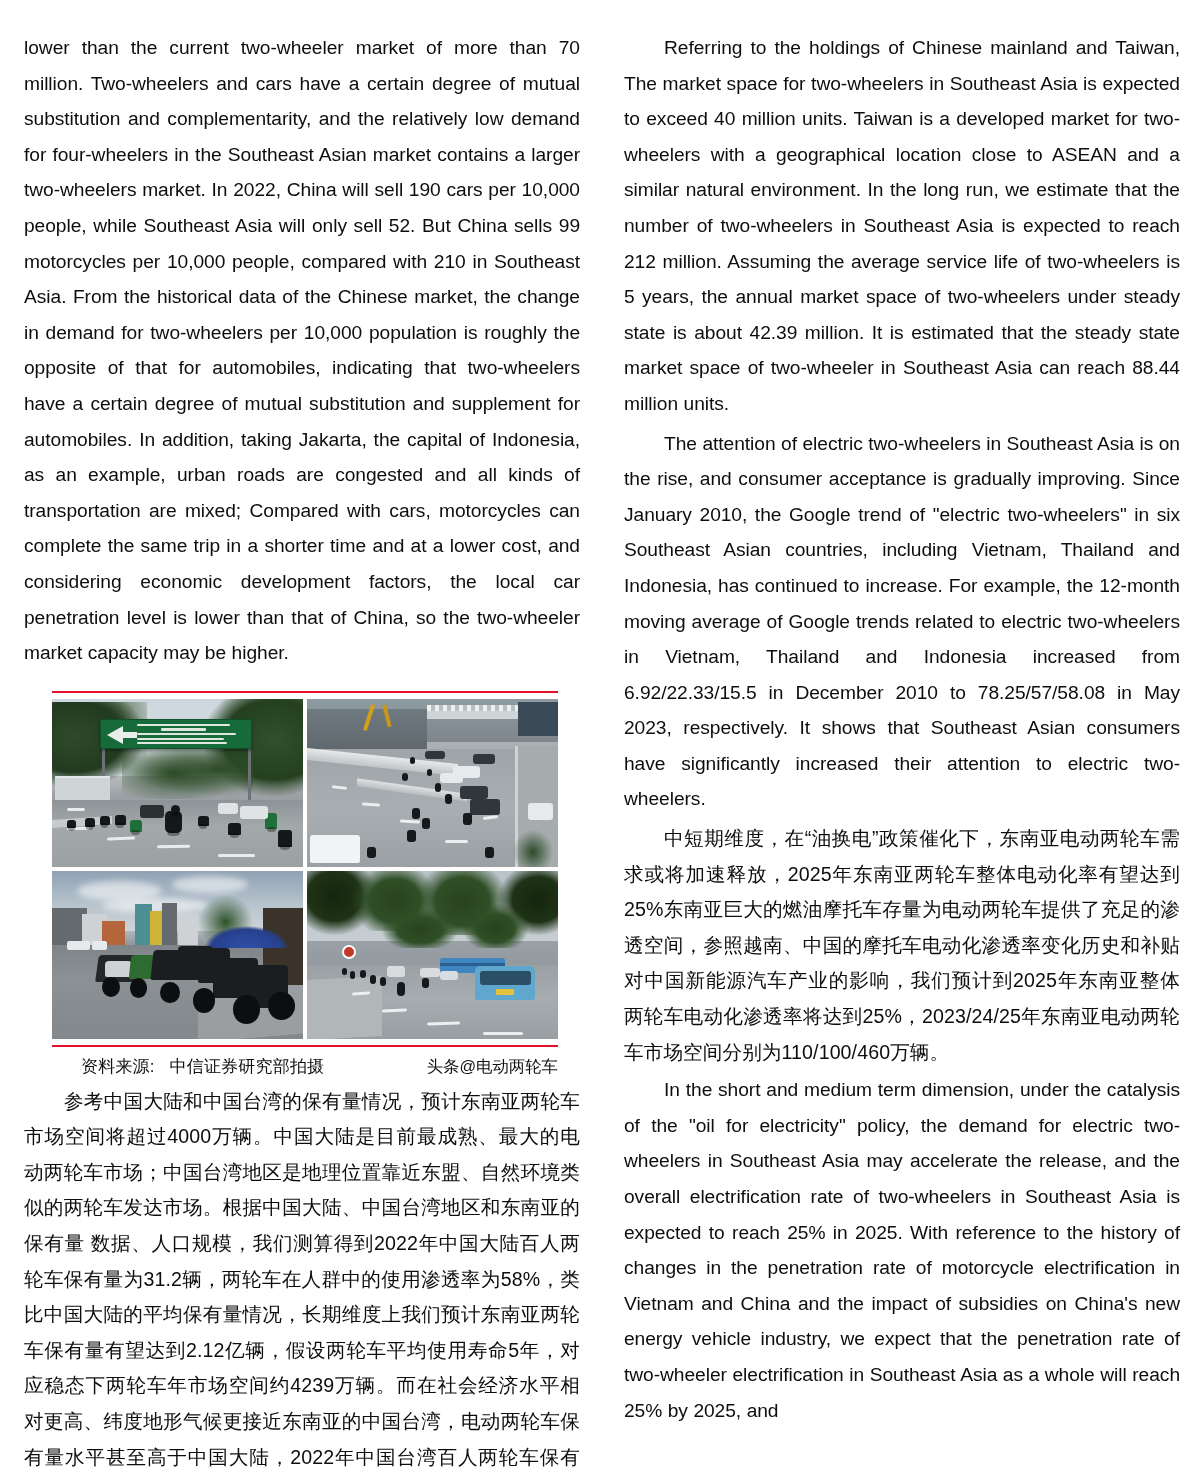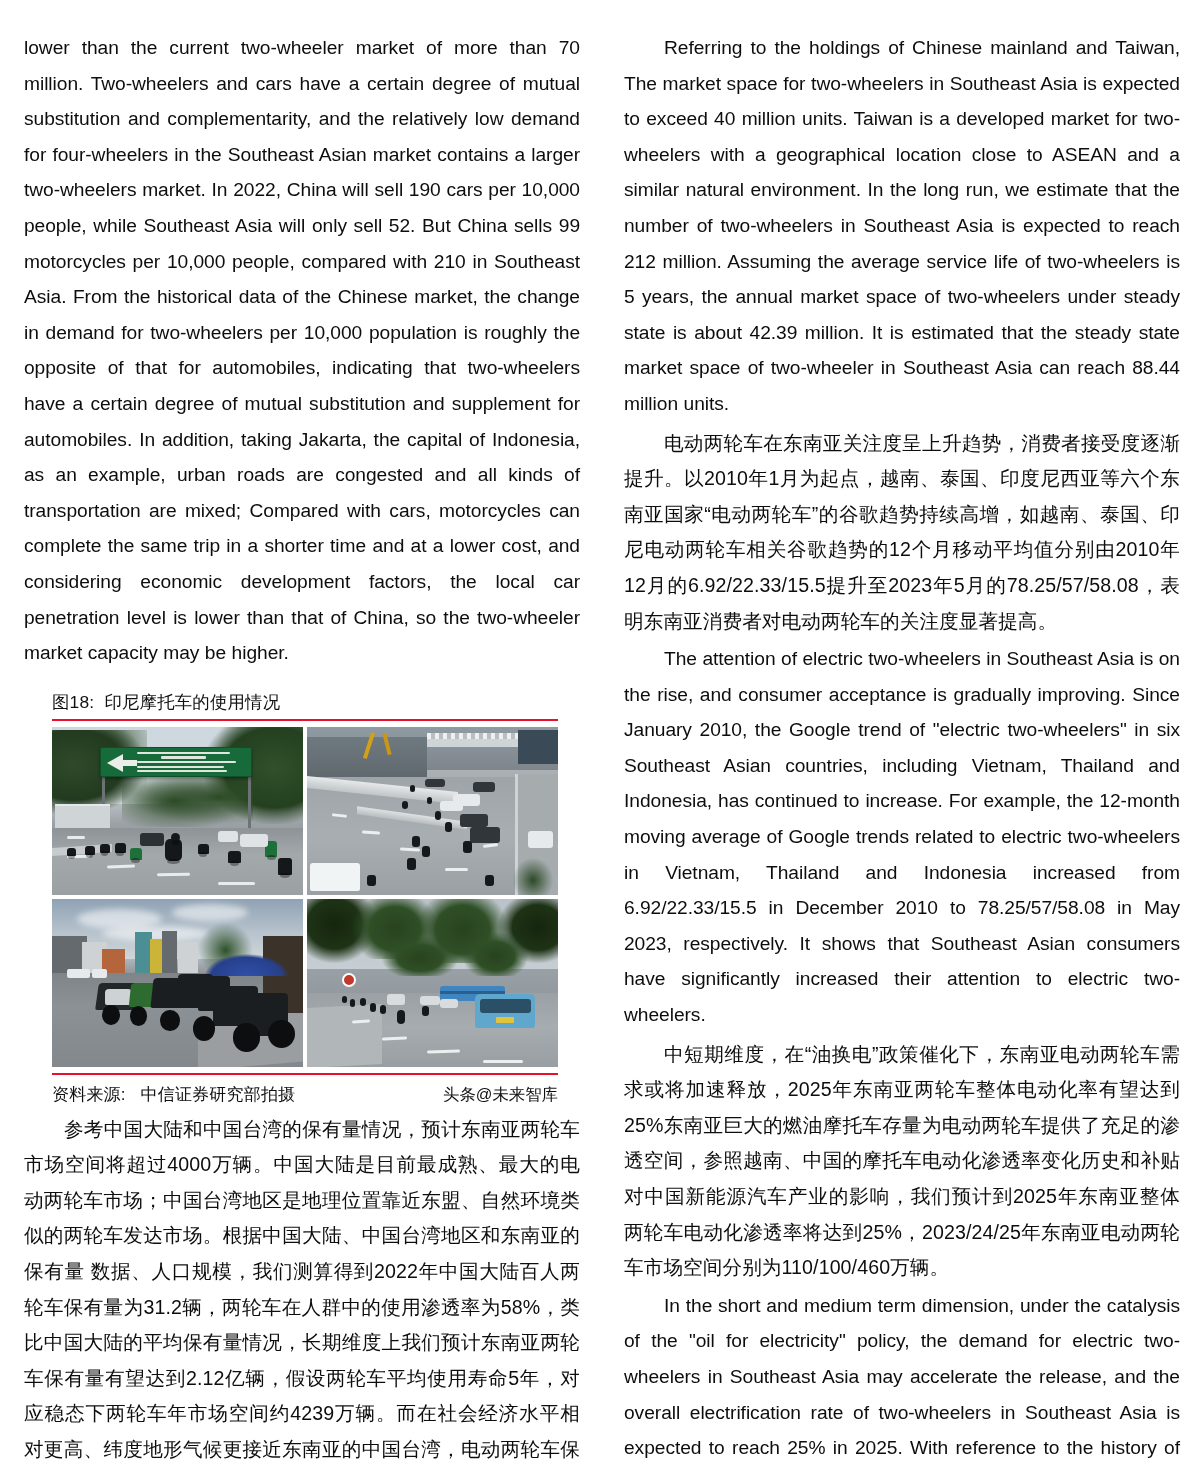--- a/index.html
+++ b/index.html
@@ -83,20 +83,21 @@
     overflow: hidden;
     background: #8a8f94;
   }
   .figure-source {
     display: flex;
     justify-content: space-between;
     align-items: baseline;
     font-size: 17px;
     margin-top: 8px;
     color: #111;
+    margin-left: 29px;
   }
   .figure-source .src-label { letter-spacing: 0.2px; }
   .figure-source .src-watermark { font-size: 16.4px; }
 
   
   .p1 { background: linear-gradient(#c9d3da 0%, #cfd7dc 28%, #b9bfc2 45%, #9aa0a3 58%, #8d9295 100%); }
   .p1 .sky { position:absolute; left:0; top:0; right:0; height:46%; background:linear-gradient(#cdd7de,#d6dde1); }
   .p1 .treebankL { position:absolute; left:-4%; top:2%; width:42%; height:52%;
       background: radial-gradient(ellipse at 30% 40%, #2f4a2a 0%, #223a1f 48%, rgba(34,58,31,0) 70%),
                   radial-gradient(ellipse at 60% 22%, #35512c 0%, rgba(53,81,44,0) 62%); }
@@ -206,23 +207,20 @@
 <body>
 
 <div class="page">
 
   <div class="column">
 
     <p class="body-text">lower than the current two-wheeler market of more than 70 million. Two-wheelers and cars have a certain degree of mutual substitution and complementarity, and the relatively low demand for four-wheelers in the Southeast Asian market contains a larger two-wheelers market. In 2022, China will sell 190 cars per 10,000 people, while Southeast Asia will only sell 52. But China sells 99 motorcycles per 10,000 people, compared with 210 in Southeast Asia. From the historical data of the Chinese market, the change in demand for two-wheelers per 10,000 population is roughly the opposite of that for automobiles, indicating that two-wheelers have a certain degree of mutual substitution and supplement for automobiles. In addition, taking Jakarta, the capital of Indonesia, as an example, urban roads are congested and all kinds of transportation are mixed; Compared with cars, motorcycles can complete the same trip in a shorter time and at a lower cost, and considering economic development factors, the local car penetration level is lower than that of China, so the two-wheeler market capacity may be higher.</p>
 
     <div class="figure">
 
-      <div class="figure-caption">
-        <span class="fig-num">图18:</span><span>印尼摩托车的使用情况</span>
-      </div>
 
       <div class="rule-red"></div>
 
       <div class="figure-grid">
 
         <div class="photo p1">
           <div class="sky"></div>
           <div class="treebankL"></div>
           <div class="treebankR"></div>
           <div class="treemid"></div>
@@ -372,34 +370,33 @@
       </div>
 
       <div class="rule-red"></div>
 
       <div class="figure-source">
         <div class="src-label">
           <span>资料来源:</span>
           &nbsp;
           <span>中信证券研究部拍摄</span>
         </div>
-        <div class="src-watermark">头条@未来智库</div>
+        <div class="src-watermark">头条@电动两轮车</div>
       </div>
 
     </div>
 
     <p class="body-cn indent">参考中国大陆和中国台湾的保有量情况，预计东南亚两轮车市场空间将超过4000万辆。中国大陆是目前最成熟、最大的电动两轮车市场；中国台湾地区是地理位置靠近东盟、自然环境类似的两轮车发达市场。根据中国大陆、中国台湾地区和东南亚的保有量 数据、人口规模，我们测算得到2022年中国大陆百人两轮车保有量为31.2辆，两轮车在人群中的使用渗透率为58%，类比中国大陆的平均保有量情况，长期维度上我们预计东南亚两轮车保有量有望达到2.12亿辆，假设两轮车平均使用寿命5年，对应稳态下两轮车年市场空间约4239万辆。而在社会经济水平相对更高、纬度地形气候更接近东南亚的中国台湾，电动两轮车保有量水平甚至高于中国大陆，2022年中国台湾百人两轮车保有量高达65.1辆，两轮车使用渗透率64%，类比中国台湾，预计东南亚稳态下两轮车年市场空间可以达到8844 万辆。</p>
 
   </div>
 
   <div class="column">
 
     <p class="body-text indent">Referring to the holdings of Chinese mainland and Taiwan, The market space for two-wheelers in Southeast Asia is expected to exceed 40 million units. Taiwan is a developed market for two-wheelers with a geographical location close to ASEAN and a similar natural environment. In the long run, we estimate that the number of two-wheelers in Southeast Asia is expected to reach 212 million. Assuming the average service life of two-wheelers is 5 years, the annual market space of two-wheelers under steady state is about 42.39 million. It is estimated that the steady state market space of two-wheeler in Southeast Asia can reach 88.44 million units.</p>
 
-    <p class="body-cn indent">电动两轮车在东南亚关注度呈上升趋势，消费者接受度逐渐提升。以2010年1月为起点，越南、泰国、印度尼西亚等六个东南亚国家“电动两轮车”的谷歌趋势持续高增，如越南、泰国、印尼电动两轮车相关谷歌趋势的12个月移动平均值分别由2010年12月的6.92/22.33/15.5提升至2023年5月的78.25/57/58.08，表明东南亚消费者对电动两轮车的关注度显著提高。</p>
 
     <p class="body-text indent">The attention of electric two-wheelers in Southeast Asia is on the rise, and consumer acceptance is gradually improving. Since January 2010, the Google trend of "electric two-wheelers" in six Southeast Asian countries, including Vietnam, Thailand and Indonesia, has continued to increase. For example, the 12-month moving average of Google trends related to electric two-wheelers in Vietnam, Thailand and Indonesia increased from 6.92/22.33/15.5 in December 2010 to 78.25/57/58.08 in May 2023, respectively. It shows that Southeast Asian consumers have significantly increased their attention to electric two-wheelers.</p>
 
     <p class="body-cn indent">中短期维度，在“油换电”政策催化下，东南亚电动两轮车需求或将加速释放，2025年东南亚两轮车整体电动化率有望达到25%东南亚巨大的燃油摩托车存量为电动两轮车提供了充足的渗透空间，参照越南、中国的摩托车电动化渗透率变化历史和补贴 对中国新能源汽车产业的影响，我们预计到2025年东南亚整体两轮车电动化渗透率将达到25%，2023/24/25年东南亚电动两轮车市场空间分别为110/100/460万辆。</p>
 
     <p class="body-text indent">In the short and medium term dimension, under the catalysis of the "oil for electricity" policy, the demand for electric two-wheelers in Southeast Asia may accelerate the release, and the overall electrification rate of two-wheelers in Southeast Asia is expected to reach 25% in 2025. With reference to the history of changes in the penetration rate of motorcycle electrification in Vietnam and China and the impact of subsidies on China's new energy vehicle industry, we expect that the penetration rate of two-wheeler electrification in Southeast Asia as a whole will reach 25% by 2025, and</p>
 
   </div>
 
 </div>

